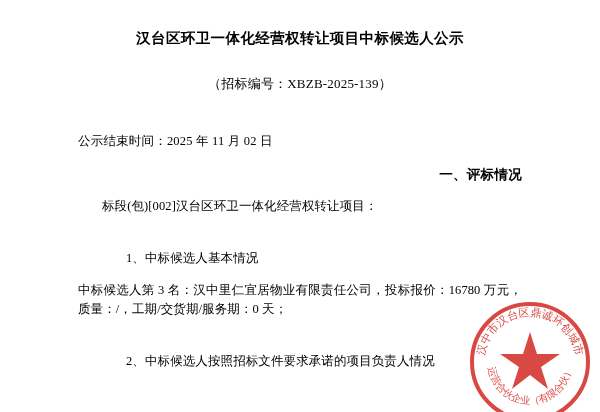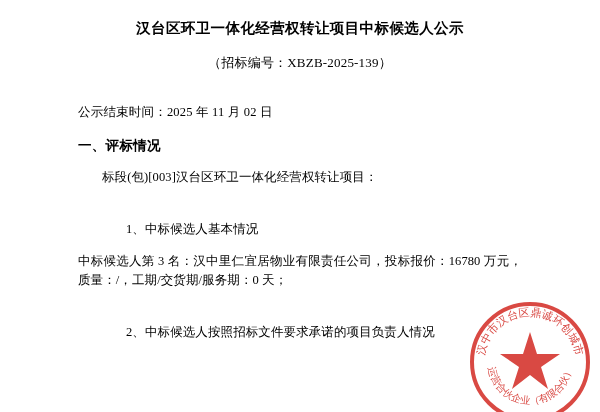--- a/index.html
+++ b/index.html
@@ -20,38 +20,40 @@
     width: 600px;
     height: 412px;
     box-sizing: border-box;
     padding: 18px 78px 0 78px;
   }
   .doc-title {
     text-align: center;
     font-size: 14.5px;
     font-weight: bold;
     letter-spacing: 0.4px;
+    margin-top: 10px;
     line-height: 1.4;
   }
   .doc-subtitle {
     text-align: center;
     font-size: 13px;
-    margin-top: 16px;
+    margin-top: 27px;
     letter-spacing: 0.2px;
   }
   .meta-line {
     font-size: 12.5px;
-    margin-top: 32px;
+    margin-top: 40px;
     letter-spacing: 0.2px;
   }
   .section-heading {
     font-size: 13.5px;
     font-weight: bold;
     margin-top: 16px;
     letter-spacing: 0.3px;
+    text-align: right;
   }
   .para {
     font-size: 12.5px;
     margin-top: 13px;
     line-height: 1.55;
     text-align: justify;
     letter-spacing: 0.1px;
   }
   .indent-1 {
     text-indent: 0;
@@ -83,21 +85,21 @@
 <div class="page">
 
   <div class="doc-title">汉台区环卫一体化经营权转让项目中标候选人公示</div>
 
   <div class="doc-subtitle">（招标编号：XBZB-2025-139）</div>
 
   <div class="meta-line">公示结束时间：2025 年 11 月 02 日</div>
 
   <div class="section-heading">一、评标情况</div>
 
-  <div class="para indent-2">标段(包)[003]汉台区环卫一体化经营权转让项目：</div>
+  <div class="para indent-2">标段(包)[002]汉台区环卫一体化经营权转让项目：</div>
 
   <div class="para indent-3">1、中标候选人基本情况</div>
 
 
   <div class="para indent-1">中标候选人第 3 名：汉中里仁宜居物业有限责任公司，投标报价：16780 万元，质量：/，工期/交货期/服务期：0 天；</div>
 
 
   <div class="para indent-3">2、中标候选人按照招标文件要求承诺的项目负责人情况</div>
 
   <div class="seal">

